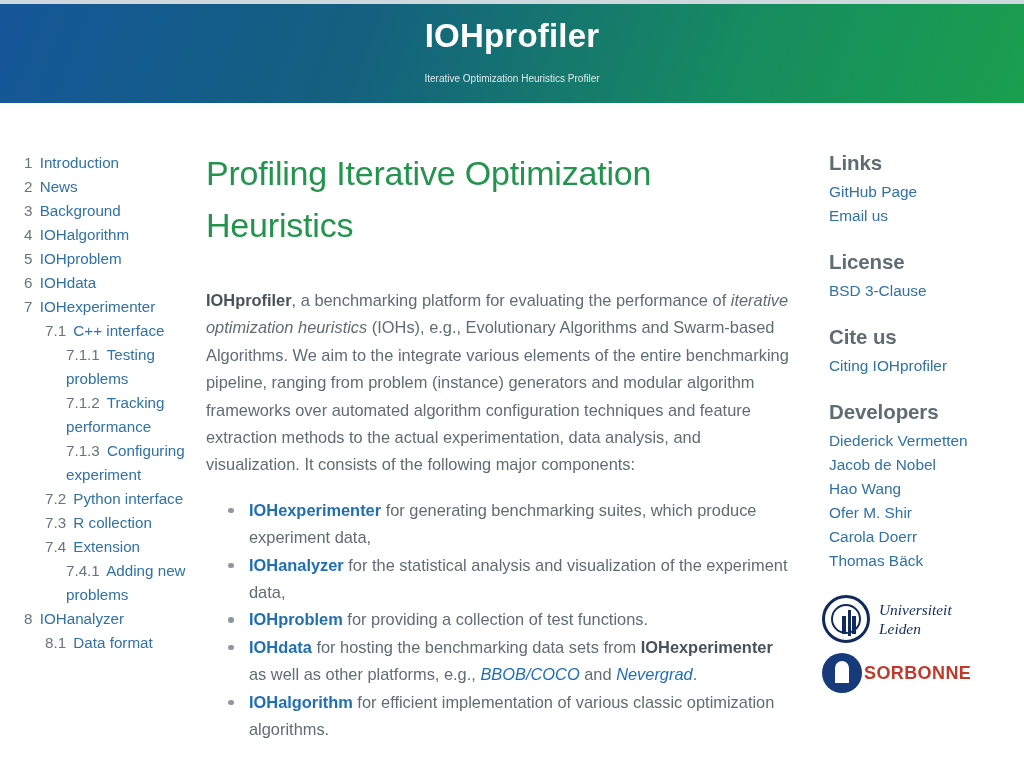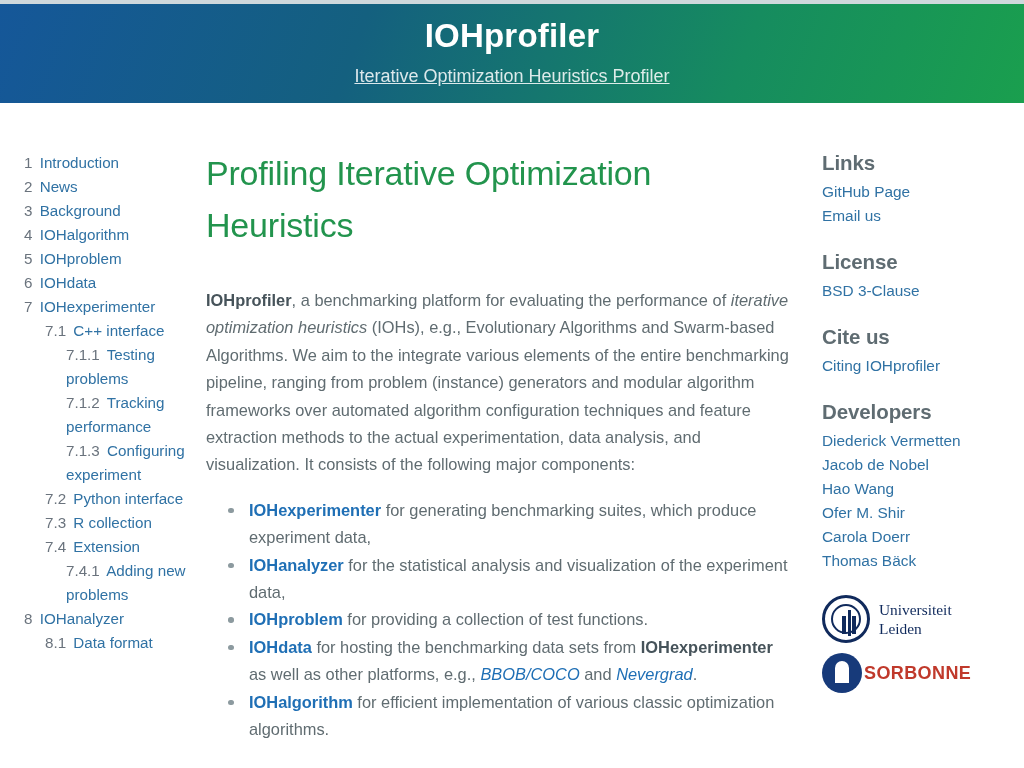--- a/index.html
+++ b/index.html
@@ -33,24 +33,23 @@
   }
   .site-title {
     color: #ffffff;
     font-size: 33px;
     font-weight: bold;
     letter-spacing: 0.2px;
     line-height: 1.2;
   }
   .site-subtitle {
     color: rgba(255,255,255,0.85);
-    font-size: 18px;
+    font-size: 10px;
     font-weight: normal;
-    margin-top: 10px;
-    text-decoration: underline;
+    margin-top: 17px;
   }
 
   
   .page-body {
     display: flex;
     width: 1024px;
     height: 665px;
     align-items: flex-start;
     padding-top: 48px;
   }
@@ -144,21 +143,21 @@
     overflow: hidden;
     height: 620px;
   }
   .rail h3 {
     color: #5f6c72;
     font-size: 20.5px;
     font-weight: bold;
     margin-bottom: 5px;
     letter-spacing: -0.1px;
   }
-  .rail-group { margin-bottom: 22px; }
+  .rail-group { margin-bottom: 22px; margin-left: 7px; }
   .rail-link {
     display: block;
     color: #3072a4;
     font-size: 15.4px;
     line-height: 24px;
     text-decoration: none;
   }
 
   
   .logo-row {
@@ -193,20 +192,21 @@
       linear-gradient(#102a5c, #102a5c) center/3px 26px no-repeat,
       linear-gradient(#102a5c, #102a5c) left 1px top 6px/4px 18px no-repeat,
       linear-gradient(#102a5c, #102a5c) right 1px top 6px/4px 18px no-repeat;
   }
   .seal-text {
     margin-left: 9px;
     color: #102a5c;
     font-family: "Liberation Serif", serif;
     font-size: 15.4px;
     line-height: 19px;
+    font-style: italic;
   }
   .sorb {
     width: 40px;
     height: 40px;
     flex: 0 0 40px;
     border-radius: 50%;
     background: #173a7a;
     position: relative;
   }
   .sorb::after {

